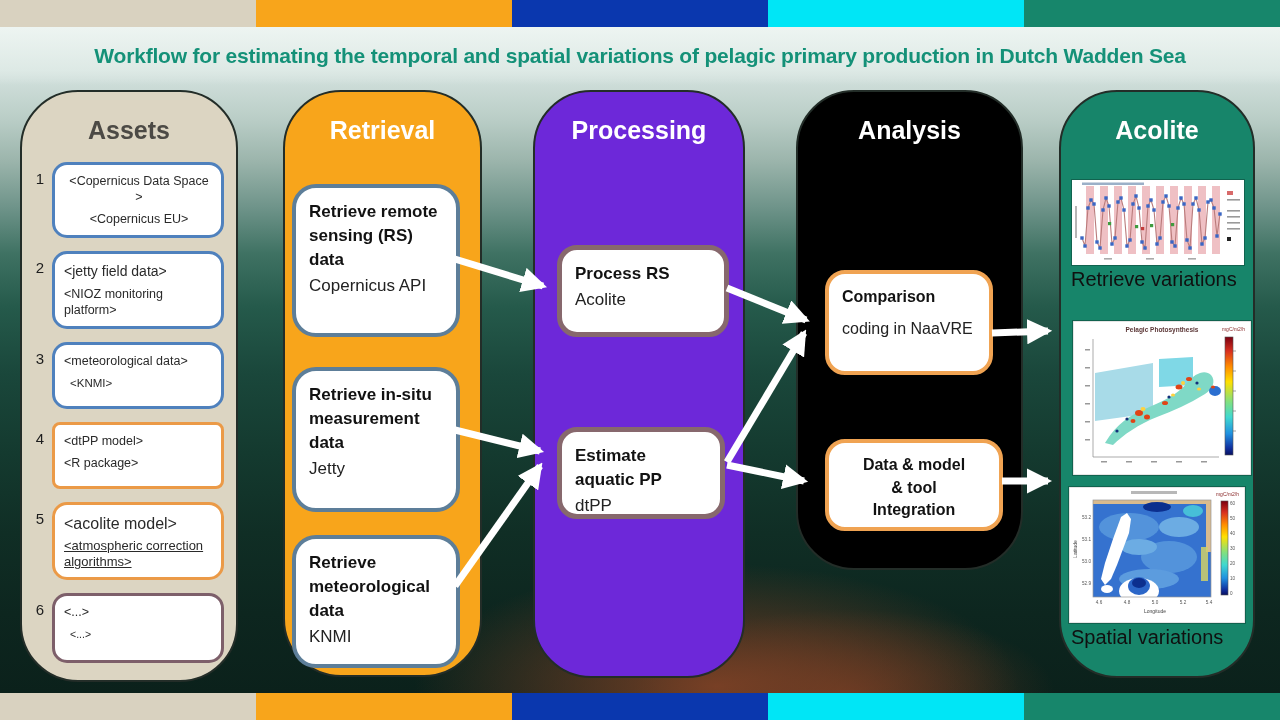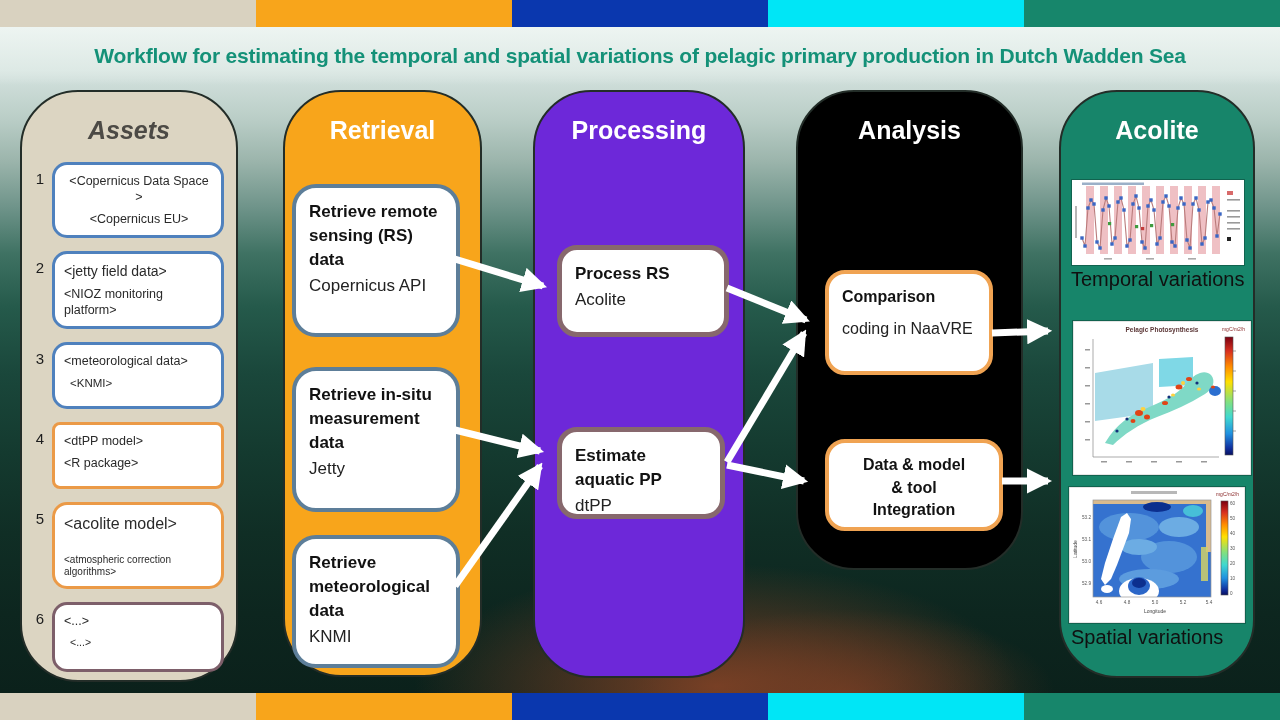--- a/index.html
+++ b/index.html
@@ -23,42 +23,42 @@
   .title-band{position:absolute;left:0;top:27px;width:1280px;height:58px;
     background:linear-gradient(180deg,rgba(238,245,242,.97) 0%,rgba(222,234,230,.92) 75%,rgba(222,234,230,0) 100%);}
   .slide-title{position:absolute;left:0;top:44px;width:1280px;margin:0;text-align:center;
     font-size:21px;font-weight:bold;letter-spacing:-0.2px;color:#149178;z-index:5;}
 
   
   .col{position:absolute;top:90px;border-radius:58px;border:2px solid #232d28;
        box-sizing:border-box;z-index:2;}
   .col-title{text-align:center;font-weight:bold;font-size:25px;color:#fff;padding-top:24px;}
   .col-assets{left:20px;width:218px;height:592px;background:#dcd5c2;}
-  .col-assets .col-title{color:#4c4a45;font-style:italic;}
+  .col-assets .col-title{color:#4c4a45;}
   .col-retrieval{left:283px;width:199px;height:587px;background:#f8a51b;}
   .col-processing{left:533px;width:212px;height:588px;background:#6d28d9;}
   .col-analysis{left:796px;width:227px;height:480px;background:#000000;}
   .col-output{left:1059px;width:196px;height:588px;background:#17856a;}
 
   
   .assets-body{position:absolute;top:64px;left:0;right:0;padding:6px 12px 0 6px;}
   .asset-row{display:flex;align-items:flex-start;margin-bottom:13px;}
   .asset-num{width:24px;text-align:center;font-size:15px;color:#1d1d1d;padding-top:8px;flex:none;}
   .asset-box{flex:1;background:#fff;border:3px solid #4f81bd;border-radius:15px;
     box-sizing:border-box;padding:9px 7px 7px 9px;color:#2a2a2a;font-size:12.5px;line-height:1.25;}
   .asset-line + .asset-line{margin-top:7px;}
   .asset-row:nth-of-type(1) .asset-box{min-height:73px;text-align:center;}
   .asset-row:nth-of-type(2) .asset-box{min-height:70px;}
   .asset-row:nth-of-type(2) .asset-line:first-child{font-size:14px;}
   .asset-row:nth-of-type(3) .asset-box{min-height:67px;}
   .asset-row:nth-of-type(3) .asset-line:last-child{font-size:11.5px;padding-left:6px;}
   .asset-row:nth-of-type(4) .asset-box{min-height:67px;}
   .asset-row:nth-of-type(5) .asset-box{min-height:70px;}
   .asset-row:nth-of-type(5) .asset-line:first-child{font-size:16px;}
-  .asset-row:nth-of-type(5) .asset-line:last-child{font-size:10px;margin-top:20px;}
+  .asset-row:nth-of-type(5) .asset-line:last-child{font-size:13px;margin-top:4px;text-decoration:underline;}
   .asset-row:nth-of-type(6) .asset-box{min-height:70px;}
   .asset-row:nth-of-type(6) .asset-line:last-child{font-size:10.5px;padding-left:6px;}
 
   
   .flow-box{position:absolute;background:#fff;border-radius:24px;box-sizing:border-box;
     padding:12px 10px 10px 13px;color:#121212;}
   .flow-bold{font-weight:bold;font-size:17px;line-height:1.42;}
   .flow-sub{font-size:17px;line-height:1.35;margin-top:3px;color:#222;}
   .r-box{border:4px solid #5d7e99;width:168px;left:7px;}
   .r1{top:92px;height:153px;} .r2{top:275px;height:145px;} .r3{top:443px;height:133px;}
@@ -229,21 +229,21 @@
           <rect x="155" y="48" width="13" height="1.6" fill="#9a9a9a"></rect>
           <rect x="155" y="57" width="4" height="4" fill="#222222"></rect>
         </g>
         <g fill="#aaaaaa">
           <rect x="32" y="78" width="8" height="1.6"></rect>
             <rect x="74" y="78" width="8" height="1.6"></rect>
             <rect x="116" y="78" width="8" height="1.6"></rect>
         </g>
       </svg>
     </div>
-    <div class="out-label" style="top:176px;">Temporal variations</div>
+    <div class="out-label" style="top:176px;">Retrieve variations</div>
 
     <div class="thumb" style="left:12px;top:229px;width:178px;height:154px;">
       <svg width="178" height="154" viewBox="0 0 178 154">
         <defs>
           <linearGradient id="jet1" x1="0" y1="0" x2="0" y2="1">
             <stop offset="0" stop-color="#7a0010"></stop>
               <stop offset=".12" stop-color="#d83020"></stop>
             <stop offset=".25" stop-color="#ff8c00"></stop>
               <stop offset=".38" stop-color="#ffe000"></stop>
             <stop offset=".55" stop-color="#80e080"></stop>

